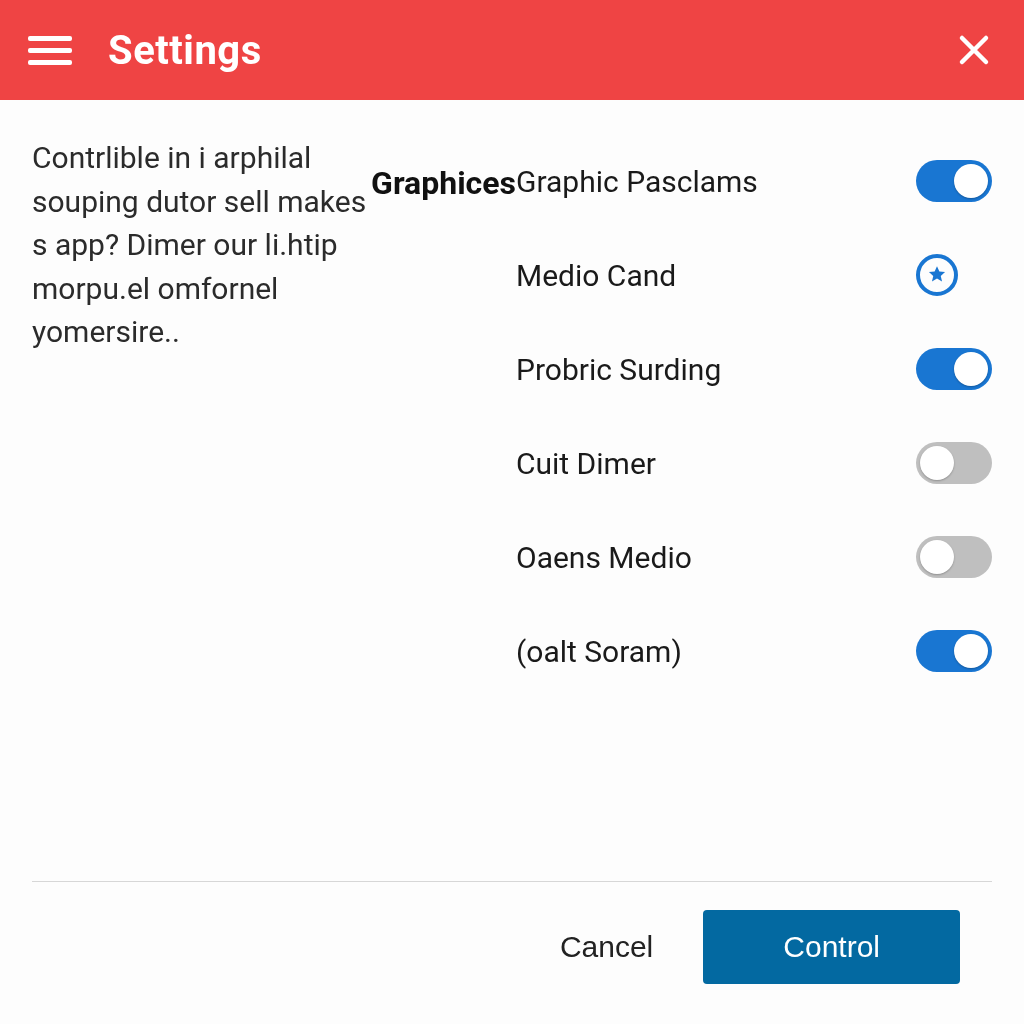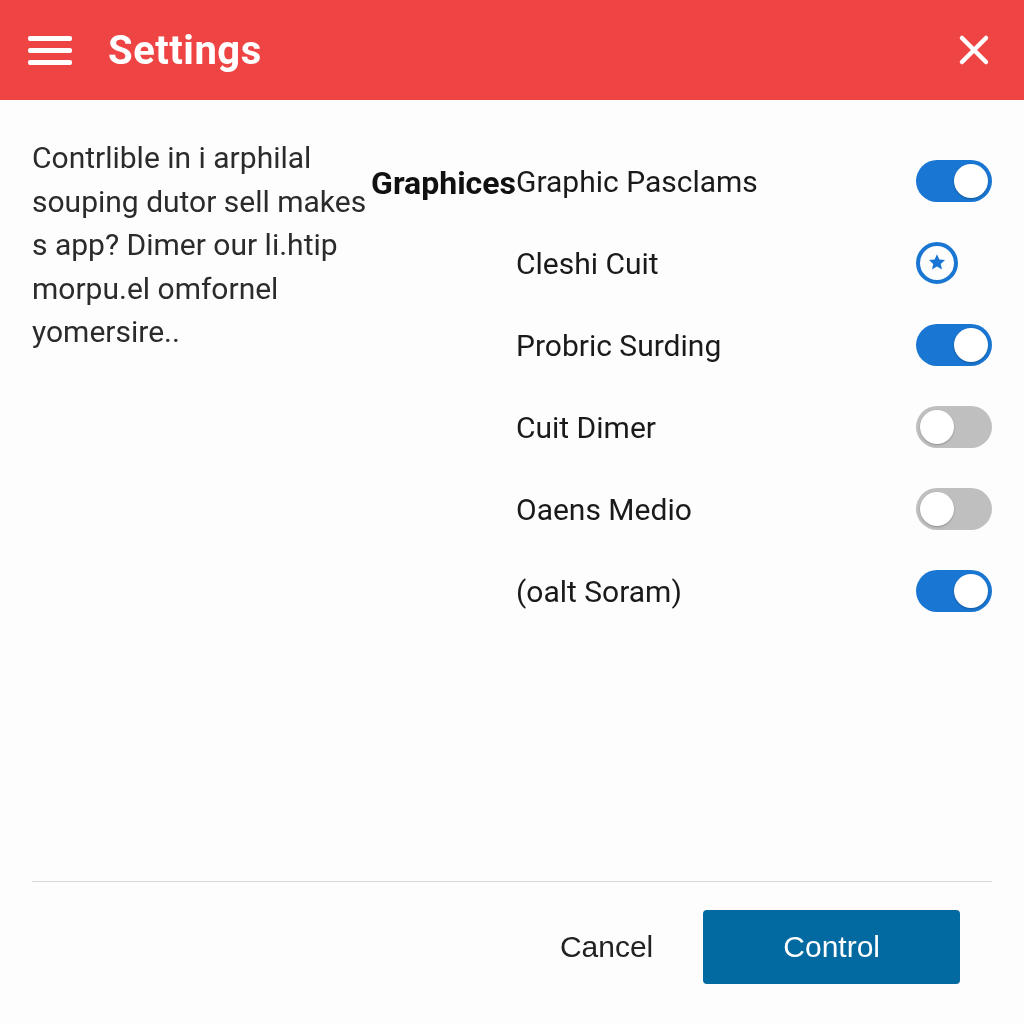--- a/index.html
+++ b/index.html
@@ -22,21 +22,21 @@
   .close-btn { width: 44px; height: 44px; cursor: pointer; display: flex; align-items: center; justify-content: center; }
   .close-btn svg { width: 36px; height: 36px; }
 
   
   .content { flex: 1; padding: 36px 32px 0 32px; display: flex; flex-direction: row; }
   .description { font-size: 30px; line-height: 1.45; color: #2b2b2b; padding-bottom: 28px; }
   .divider { border: none; border-top: 1px solid #d7d7d7; margin: 0; }
 
   .section-title { font-size: 32px; font-weight: 700; color: #111; padding: 28px 0 18px 0; }
 
-  .options { padding-top: 24px; display: flex; flex-direction: column; gap: 40px; }
+  .options { padding-top: 24px; display: flex; flex-direction: column; gap: 52px; }
   .row { display: flex; align-items: center; }
   .row-label { font-size: 30px; color: #1a1a1a; width: 400px; }
 
   
   .toggle {
     width: 76px; height: 42px; border-radius: 21px; position: relative; cursor: pointer;
     transition: background .15s;
   }
   .toggle.on { background: #1976d2; }
   .toggle.off { background: #bfbfbf; }
@@ -92,21 +92,21 @@
     <div class="options">
 
       <div class="row">
         <div class="row-label">Graphic Pasclams</div>
         <div class="toggle on">
             <div class="knob"></div>
           </div>
       </div>
 
       <div class="row">
-        <div class="row-label">Cleshi Cuit</div>
+        <div class="row-label">Medio Cand</div>
         <div class="star-badge">
           <svg viewBox="0 0 24 24">
             <path d="M12 2.5l2.6 5.7 6.2.6-4.7 4.2 1.4 6.1L12 15.9l-5.5 3.2 1.4-6.1L3.2 8.8l6.2-.6L12 2.5z" fill="#1976d2"></path>
           </svg>
         </div>
       </div>
 
       <div class="row">
         <div class="row-label">Probric Surding</div>
         <div class="toggle on">

